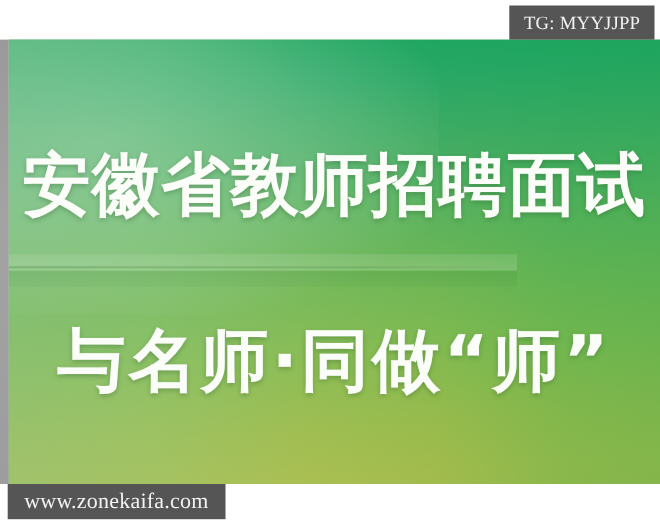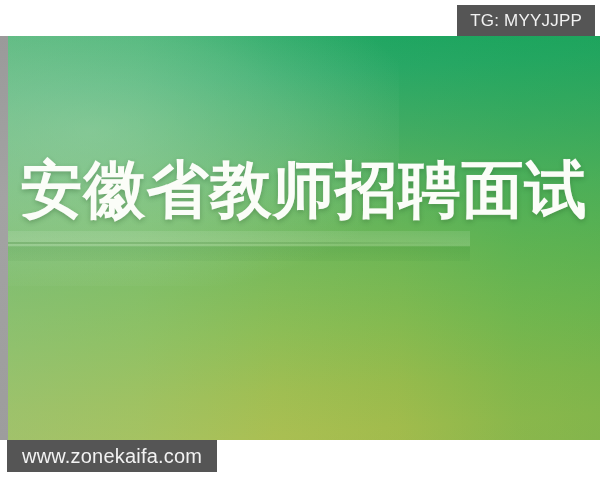--- a/index.html
+++ b/index.html
@@ -114,21 +114,20 @@
         rgba(60, 130, 50, 0.0) 100%);
   }
 
   
   .headline {
     position: absolute;
     left: 0;
     top: 0;
     width: 592px;
     height: 404px;
-    margin-top: 22px;
   }
 
   .line {
     position: absolute;
     width: 100%;
     text-align: center;
     color: #fbfdf8;
     font-family: "DejaVu Sans", "Liberation Sans", sans-serif;
     font-weight: 700;
     white-space: nowrap;
@@ -149,21 +148,21 @@
     font-size: 62px;
     line-height: 72px;
     letter-spacing: 3px;
   }
 
   
   .badge {
     position: absolute;
     background: #555555;
     color: #f2f2f2;
-    font-family: Liberation Sans, sans-serif;
+    font-family: Liberation Serif, serif;
     display: flex;
     align-items: center;
     box-sizing: border-box;
   }
 
   .badge-tg {
     right: 5px;
     top: 5px;
     height: 31px;
     padding: 0 13px;
@@ -189,20 +188,21 @@
 
   <div class="poster">
     <div class="grad-base"></div>
     <div class="grad-horz"></div>
     <div class="haze"></div>
     <div class="seam"></div>
     <div class="seam-line"></div>
 
     <div class="headline">
       <div class="line line-1">安徽省教师招聘面试</div>
+      <div class="line line-2">与名师·同做“师”</div>
     </div>
   </div>
 
   <div class="badge badge-tg">TG: MYYJJPP</div>
 
   <div class="badge badge-site">www.zonekaifa.com</div>
 
 </div>
 
 </body></html>

